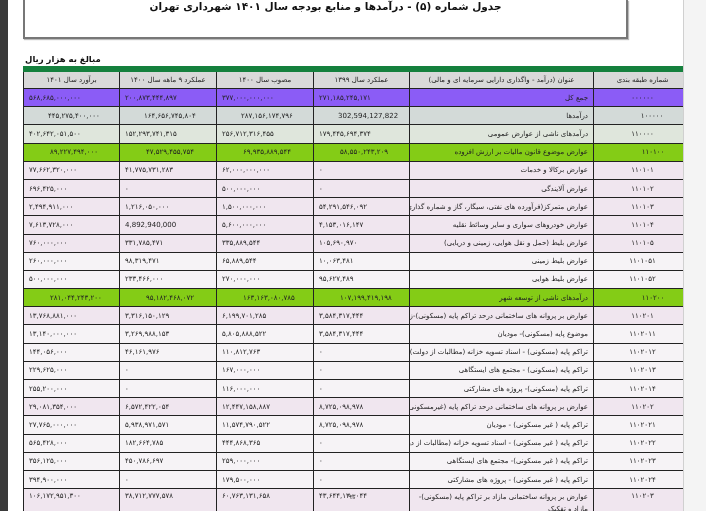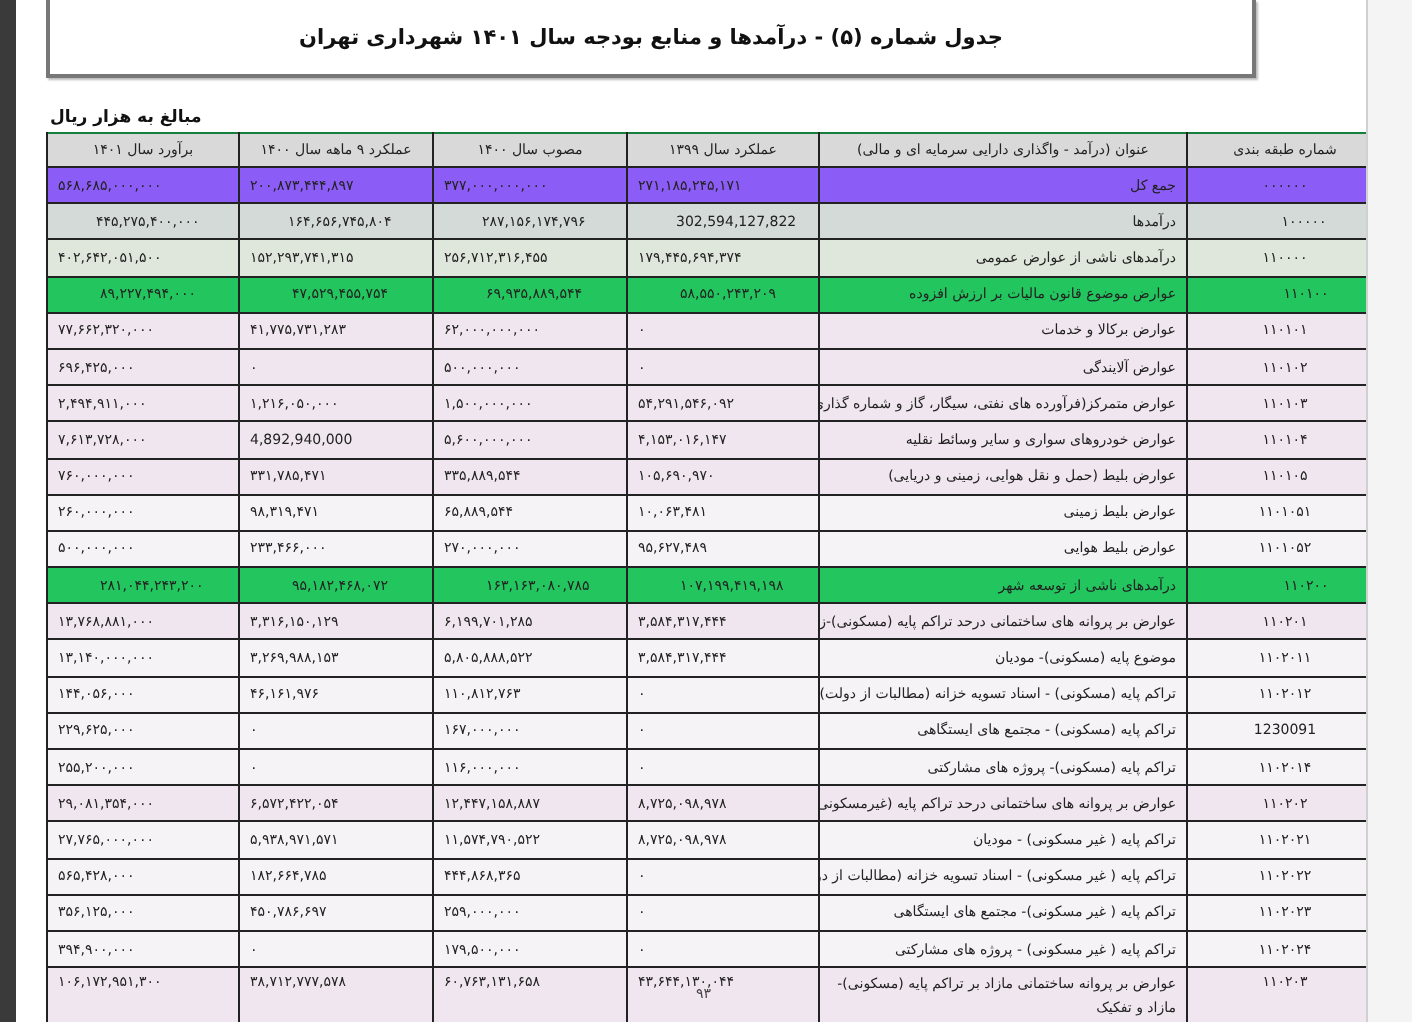--- a/index.html
+++ b/index.html
@@ -14,21 +14,21 @@
     background:#ffffff;
   }
   .right-gutter {
     position:absolute; left:683px; top:0; width:23px; height:511px; background:#f4f4f4;
     border-left:1px solid #d0d0d0;
   }
   .title-box {
     position:absolute; left:15px; top:0; width:601px; height:37px;
     border:2px solid #777; border-top:none;
     background:#fff;
-    display:flex; align-items:center; justify-content:center;
+    display:flex; justify-content:center;
     direction:rtl;
     font-size:10.5px; font-weight:bold; color:#111;
     box-shadow: 1px 1px 1px #bbb;
   }
   .unit-label {
     position:absolute; left:17px; top:54px;
     font-size:8.5px; font-weight:bold; color:#111; direction:rtl;
   }
   table.budget {
     position:absolute; left:15px; top:66px; width:668px;
@@ -36,29 +36,29 @@
     font-size:7px; color:#222;
   }
   table.budget th, table.budget td {
     border:1px solid #222;
     padding:0 5px;
     height:17.2px;
     white-space:nowrap; overflow:hidden;
   }
   table.budget th {
     background:#d9d9d9; font-weight:normal; text-align:center; height:16px;
-    border-top:1px solid #15803d;
+    border-top:6px solid #15803d;
   }
   td.code { text-align:center; }
   td.title { text-align:right; }
   td.num { text-align:left; direction:ltr; }
   tr.total td { background:#8b5cf6; }
   tr.l1 td { background:#d3dad8;padding-left:24px; }
   tr.l2 td { background:#dfe6dc; }
-  tr.l3 td { background:#22c55e;padding-left:26px; }
+  tr.l3 td { background:#84cc16;padding-left:26px; }
   tr.l4 td { background:#f0e6ef;margin-left:32px; }
   tr.l5 td { background:#f6f3f6; }
   tr.tall td { height:30px; }
   tr.tall td.title { white-space:normal; line-height:12px; vertical-align:top; padding-top:2px; }
   tr.tall td.num, tr.tall td.code { vertical-align:top; padding-top:3px; }
   .page-number {
     position:absolute; left:340px; top:493px; font-size:7px; color:#444; direction:rtl;font-family:Liberation Serif, serif;
   }
   col.c-code { width:98px; }
   col.c-title { width:184px; }
@@ -210,21 +210,21 @@
         </tr>
         <tr class="l5">
           <td class="code">۱۱۰۲۰۱۲</td>
           <td class="title">تراکم پایه (مسکونی) - اسناد تسویه خزانه (مطالبات از دولت)</td>
           <td class="num">۰</td>
           <td class="num">۱۱۰,۸۱۲,۷۶۳</td>
           <td class="num">۴۶,۱۶۱,۹۷۶</td>
           <td class="num">۱۴۴,۰۵۶,۰۰۰</td>
         </tr>
         <tr class="l5">
-          <td class="code">1230091</td>
+          <td class="code">۱۱۰۲۰۱۳</td>
           <td class="title">تراکم پایه (مسکونی) - مجتمع های ایستگاهی</td>
           <td class="num">۰</td>
           <td class="num">۱۶۷,۰۰۰,۰۰۰</td>
           <td class="num">۰</td>
           <td class="num">۲۲۹,۶۲۵,۰۰۰</td>
         </tr>
         <tr class="l5">
           <td class="code">۱۱۰۲۰۱۴</td>
           <td class="title">تراکم پایه (مسکونی)- پروژه های مشارکتی</td>
           <td class="num">۰</td>

